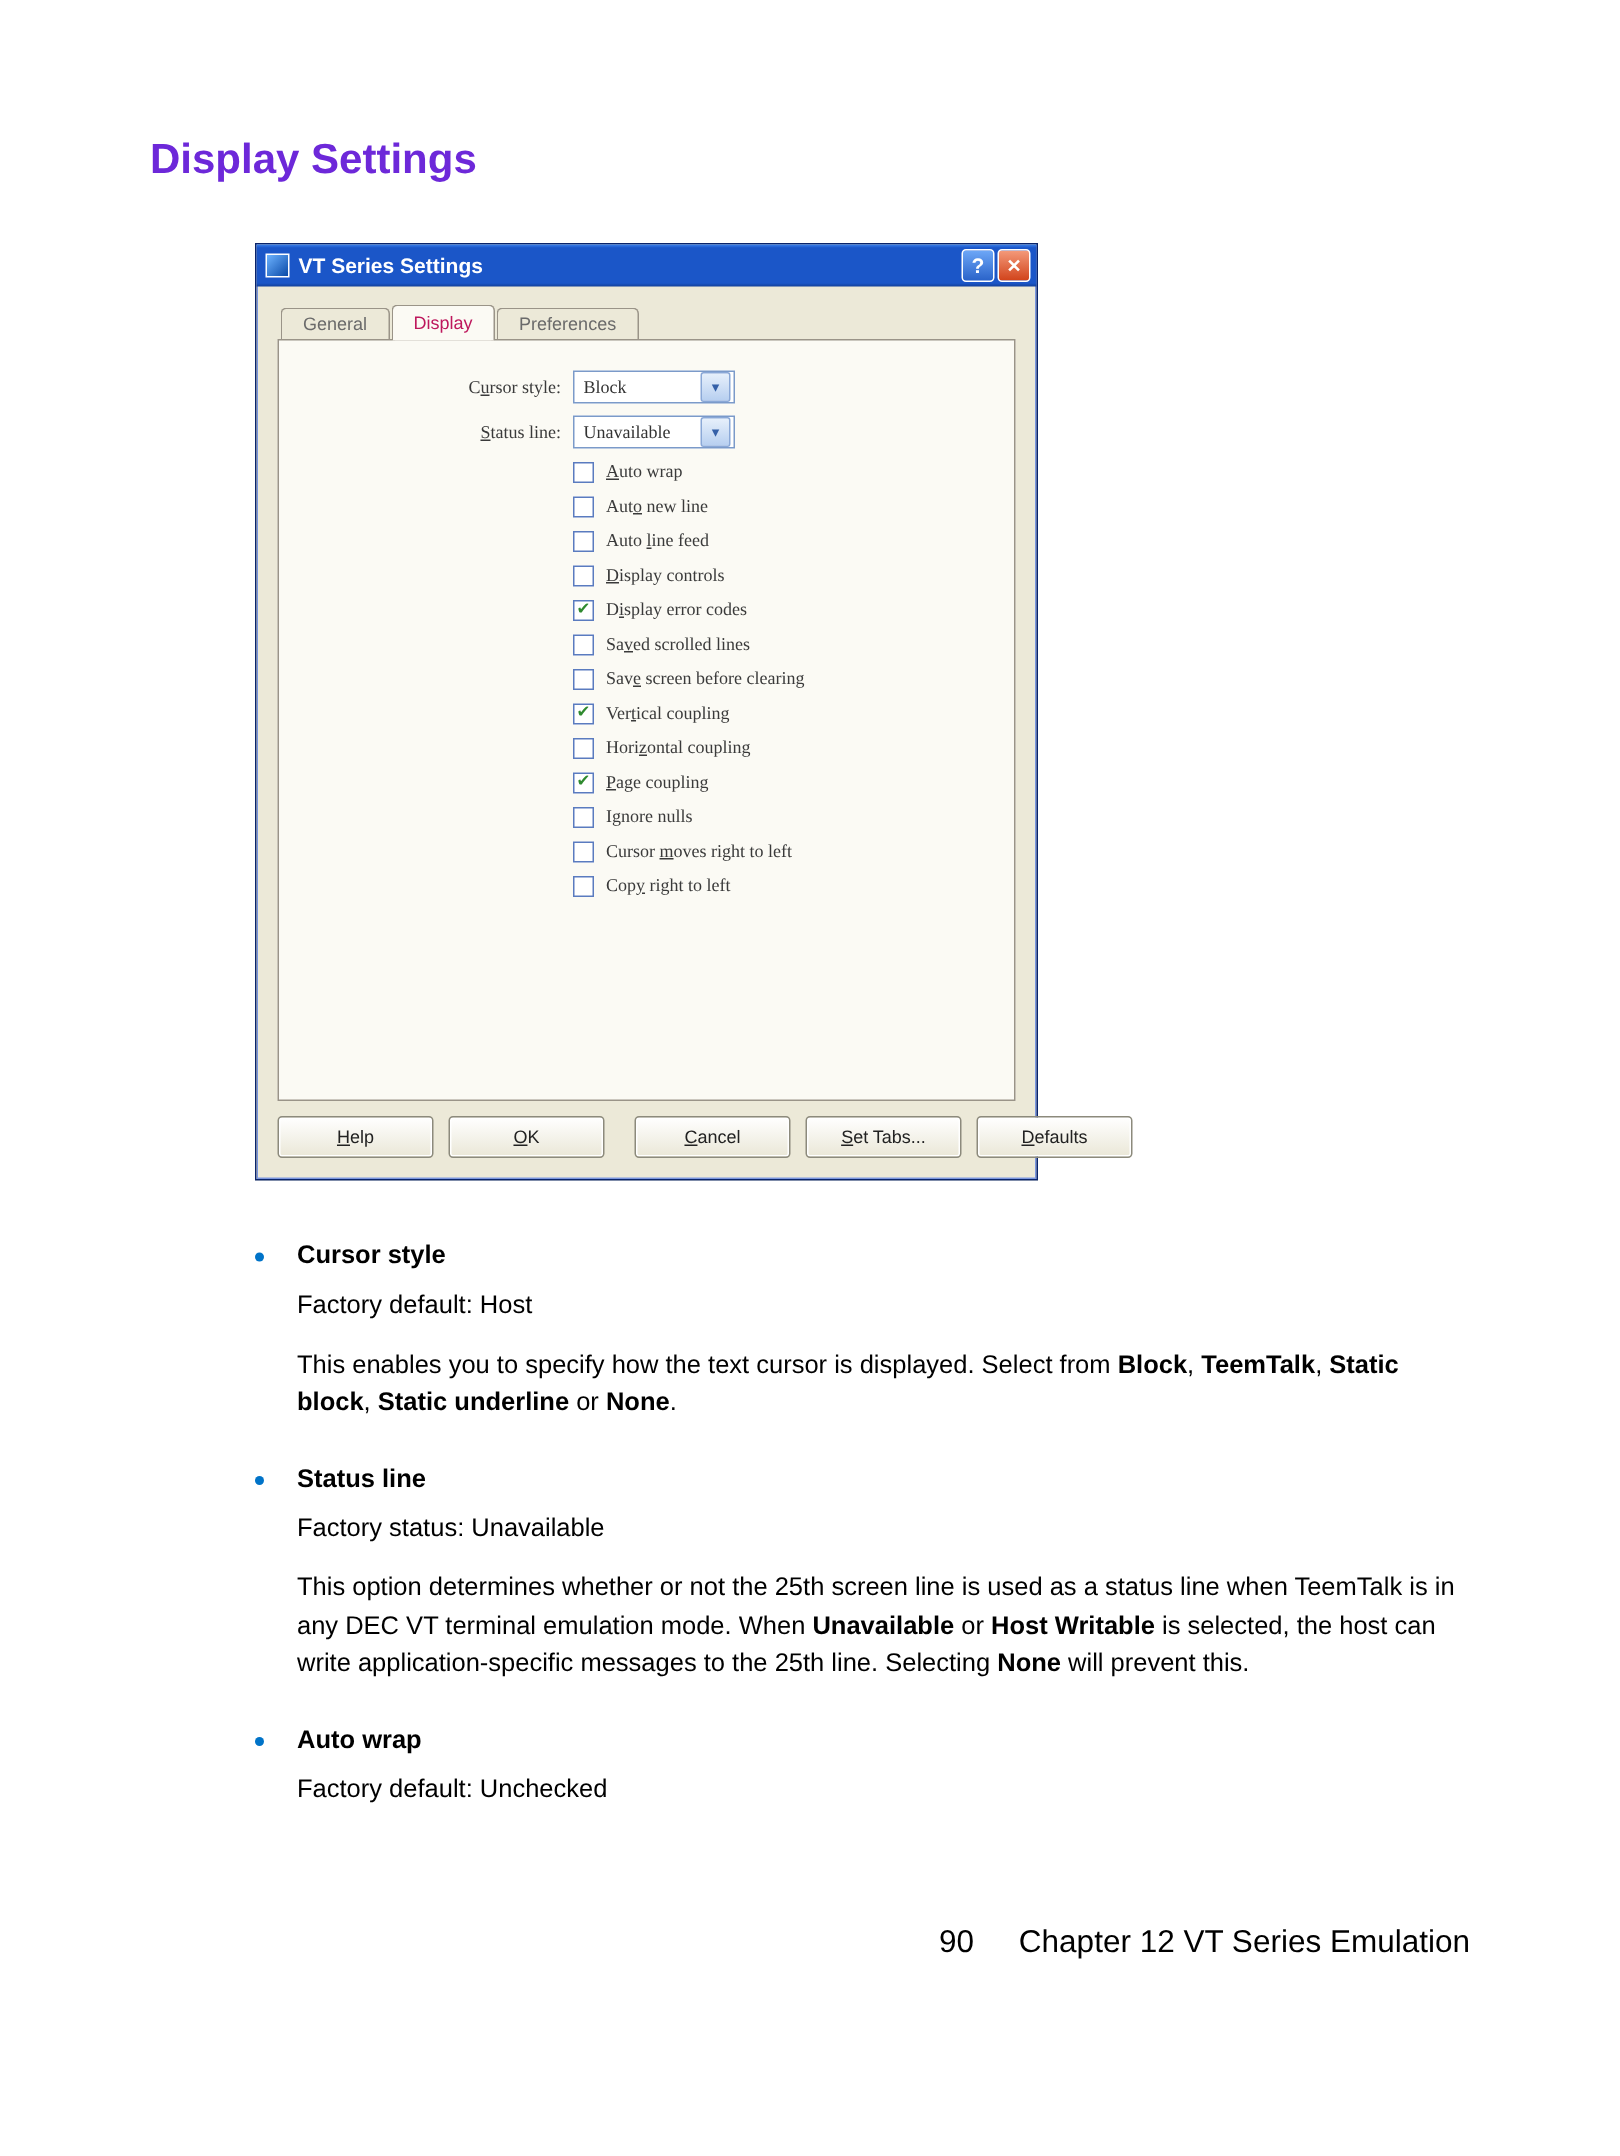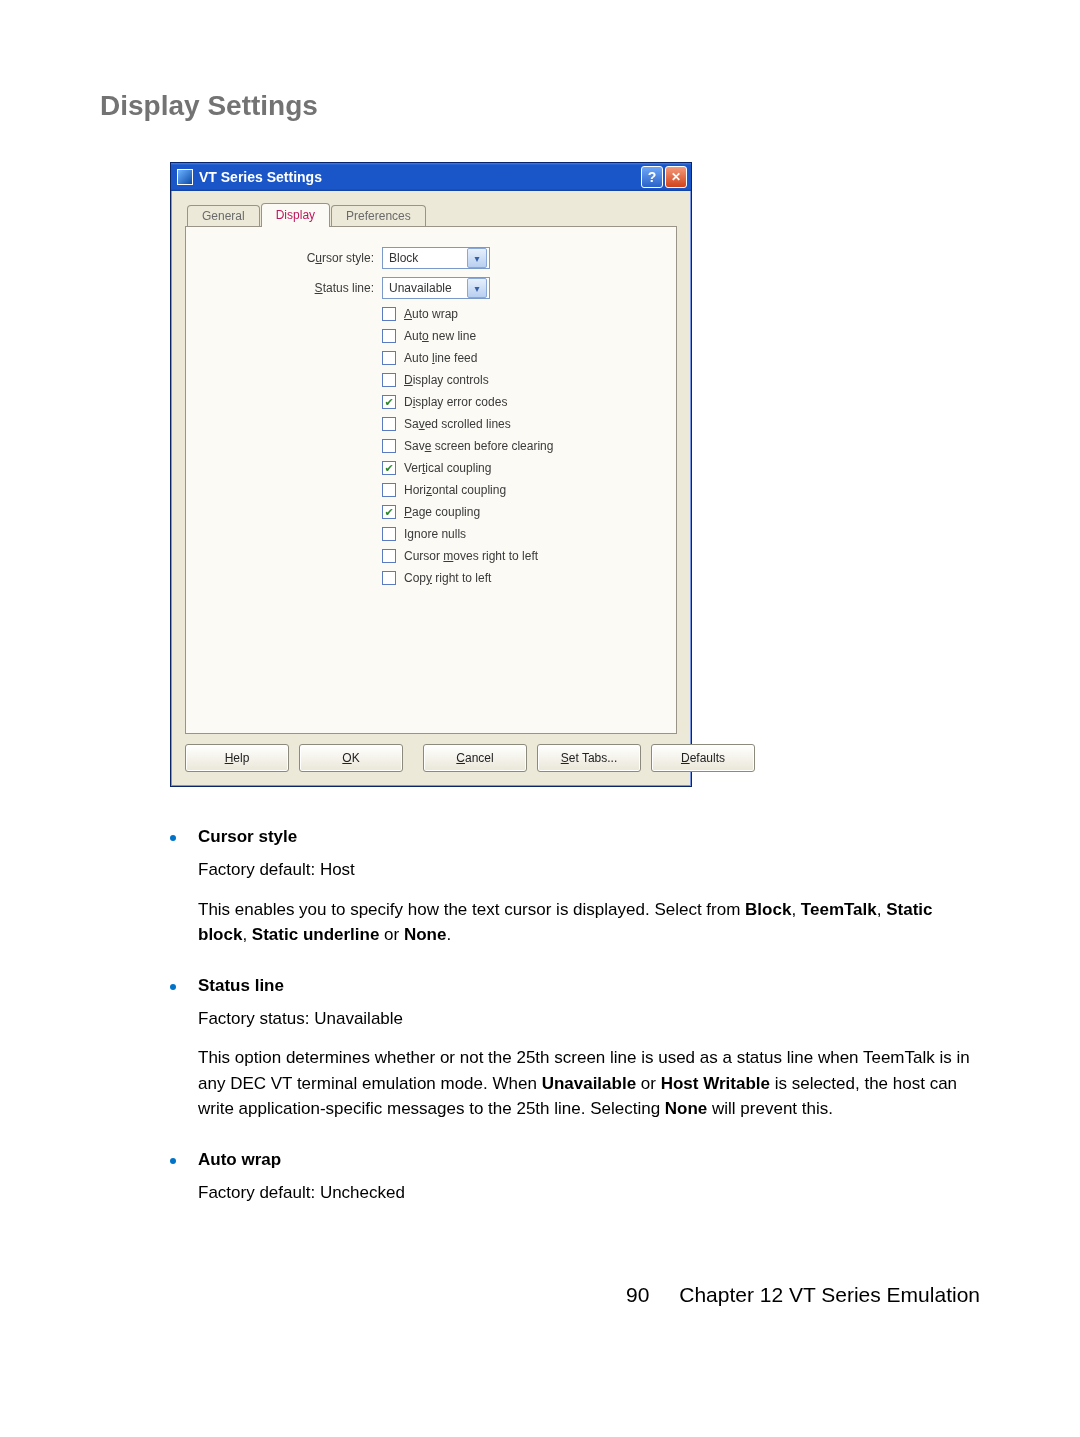--- a/index.html
+++ b/index.html
@@ -13,21 +13,21 @@
   .page {
     padding: 90px 100px 60px 100px;
     box-sizing: border-box;
     min-height: 1437px;
     position: relative;
   }
   .section-heading {
     font-family: Arial, Helvetica, sans-serif;
     font-weight: bold;
     font-size: 28px;
-    color: #737373;
+    color: #6d28d9;
     margin: 0 0 40px 0;
   }
   .dialog-wrap {
     margin-left: 70px;
     margin-bottom: 40px;
   }
   .dialog {
     width: 520px;
     background: #ece9d8;
     border: 1px solid #0a246a;
@@ -104,20 +104,21 @@
     z-index: 2;
     padding-bottom: 5px;
   }
   .tab-panel {
     border: 1px solid #9a9488;
     background: #fbfaf4;
     padding: 20px 18px 26px 18px;
     position: relative;
     z-index: 1;
     min-height: 460px;
+    font-family: Liberation Serif, serif;
   }
   .form-row {
     display: flex;
     align-items: center;
     margin-bottom: 8px;
   }
   .form-label {
     width: 170px;
     text-align: right;
     padding-right: 8px;

